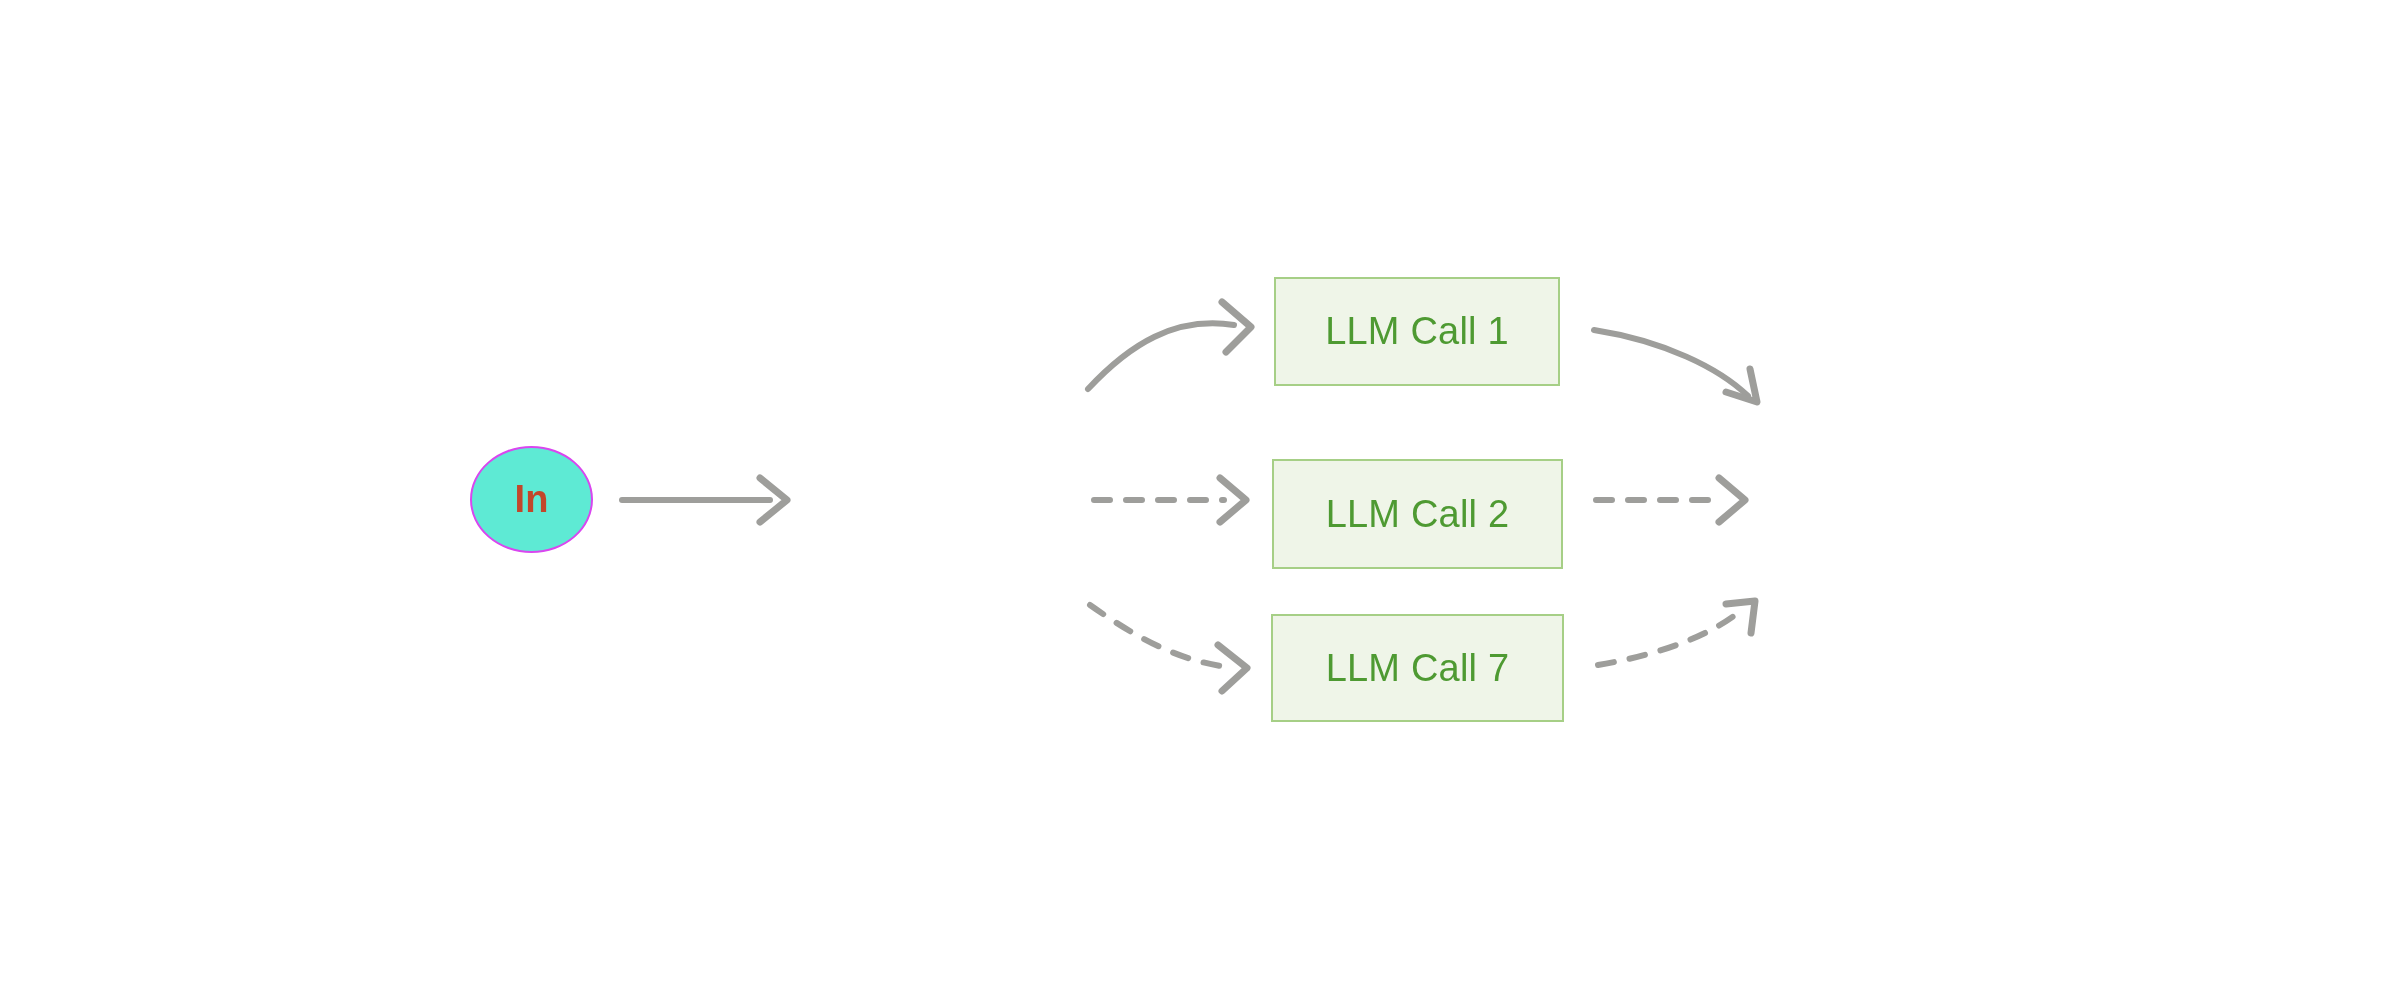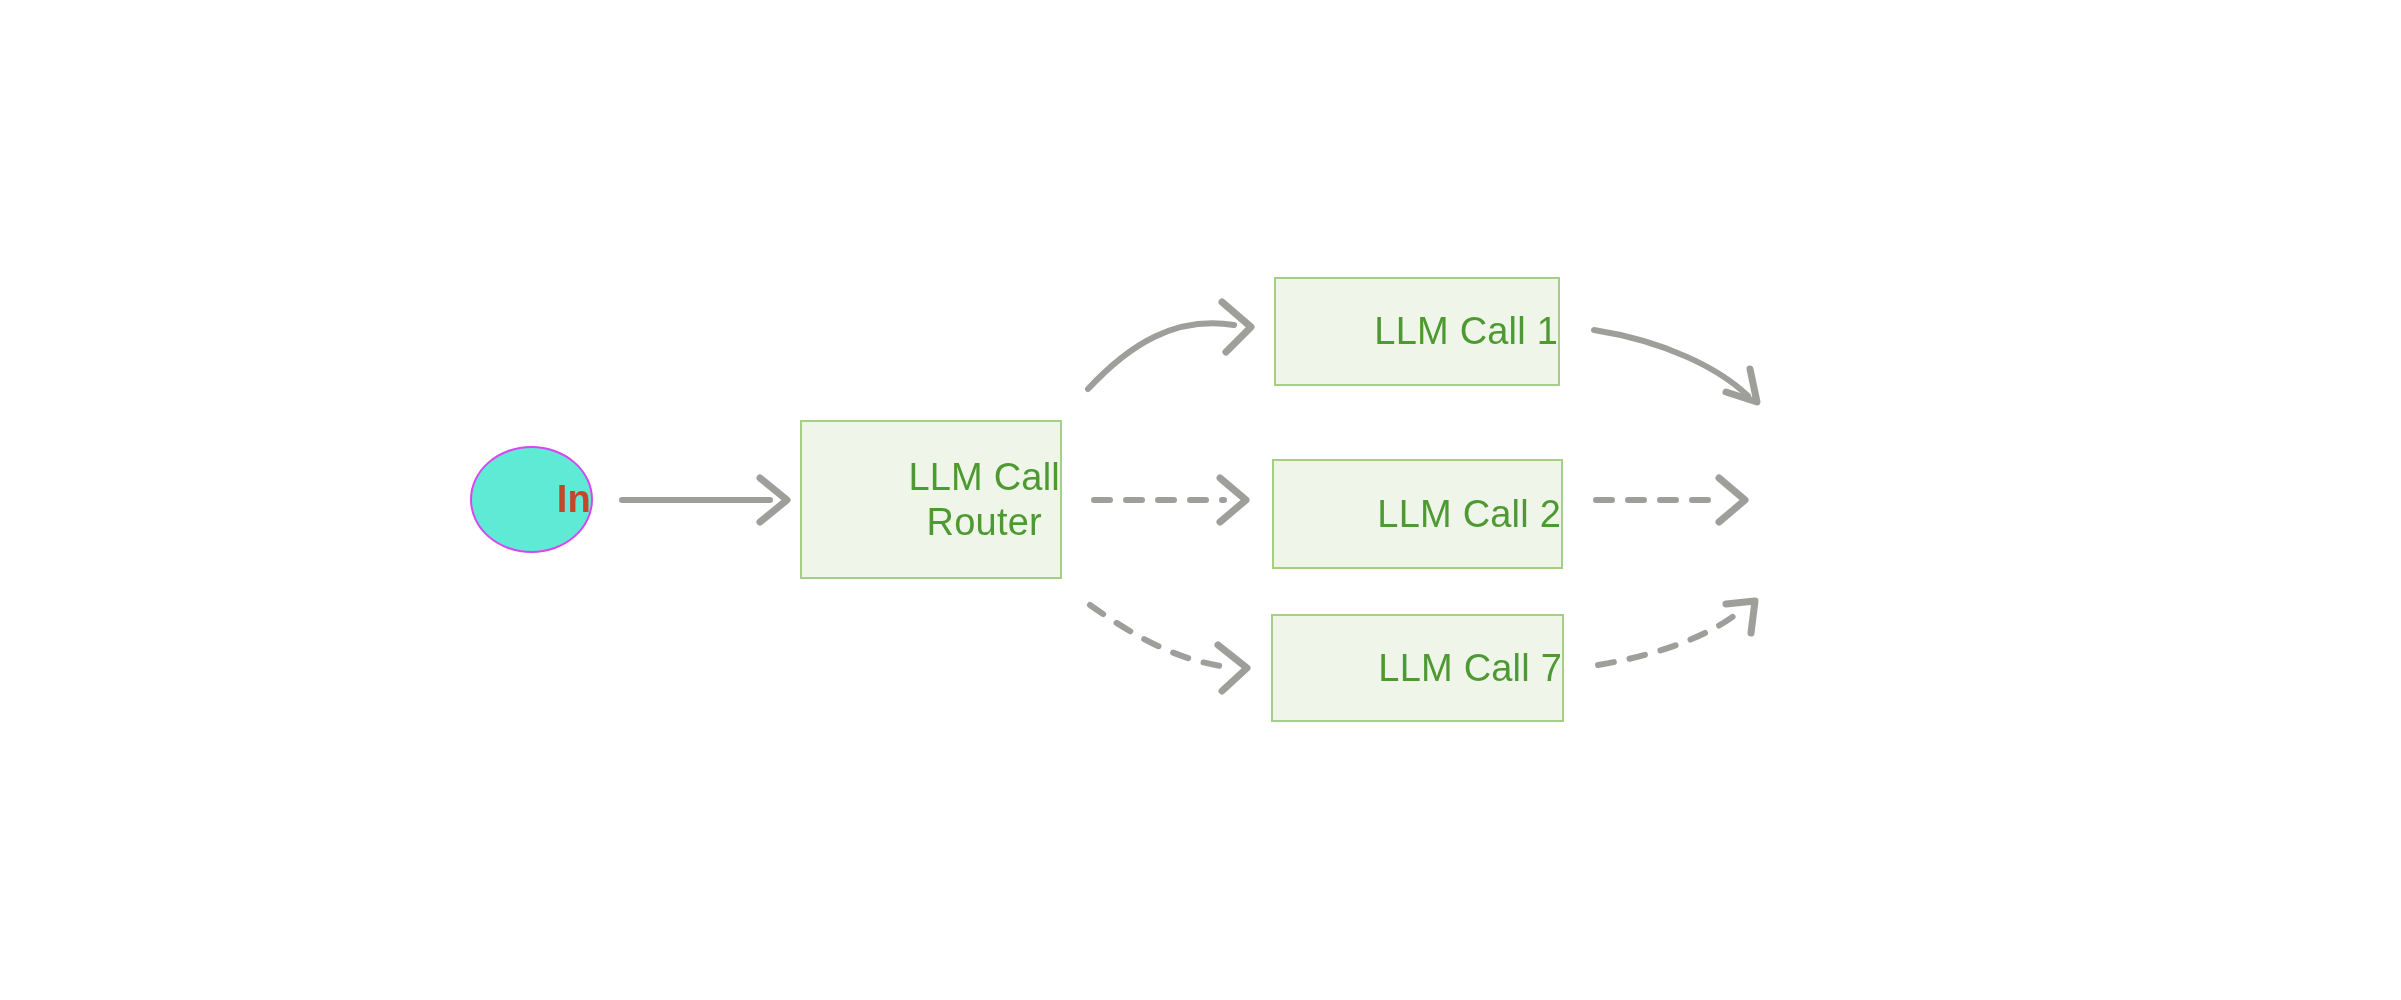--- a/index.html
+++ b/index.html
@@ -23,21 +23,21 @@
     left: 0;
     top: 0;
     width: 2401px;
     height: 1000px;
     pointer-events: none;
   }
   .node {
     position: absolute;
     display: flex;
     align-items: center;
-    justify-content: flex-end;
+    justify-content: center;
     text-align: center;
     box-sizing: border-box;
     z-index: 2;
   }
   .node-label {
     display: block;
     line-height: 1.18;
     white-space: pre-line;
   }
 
@@ -161,24 +161,20 @@
     <g>
       <path class="edge-path edge-dashed" d="M 1598 665 C 1664 654 1716 633 1745 607"></path>
       <path class="edge-head" d="M 1726 604 L 1755 601 L 1751 633"></path>
     </g>
   </svg>
 
   <div class="node node-terminal" id="node-in">
     <span class="node-label">In</span>
   </div>
 
-  <div class="node node-process" id="node-router">
-    <span class="node-label">LLM Call
-Router</span>
-  </div>
 
   <div class="node node-process" id="node-call-1">
     <span class="node-label">LLM Call 1</span>
   </div>
 
   <div class="node node-process" id="node-call-2">
     <span class="node-label">LLM Call 2</span>
   </div>
 
   <div class="node node-process" id="node-call-3">

